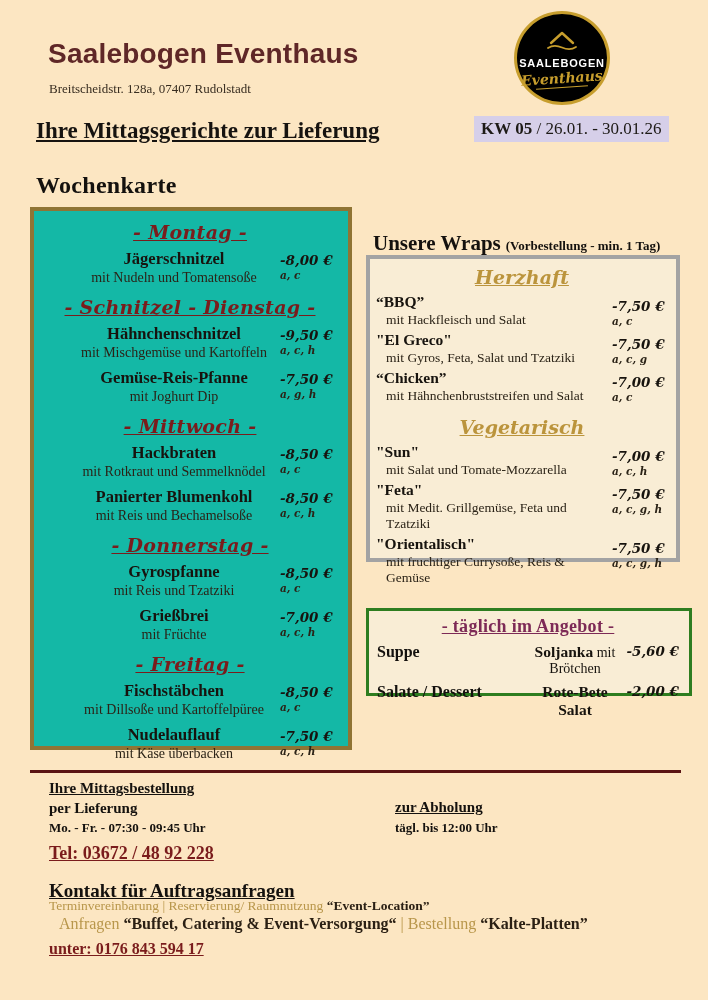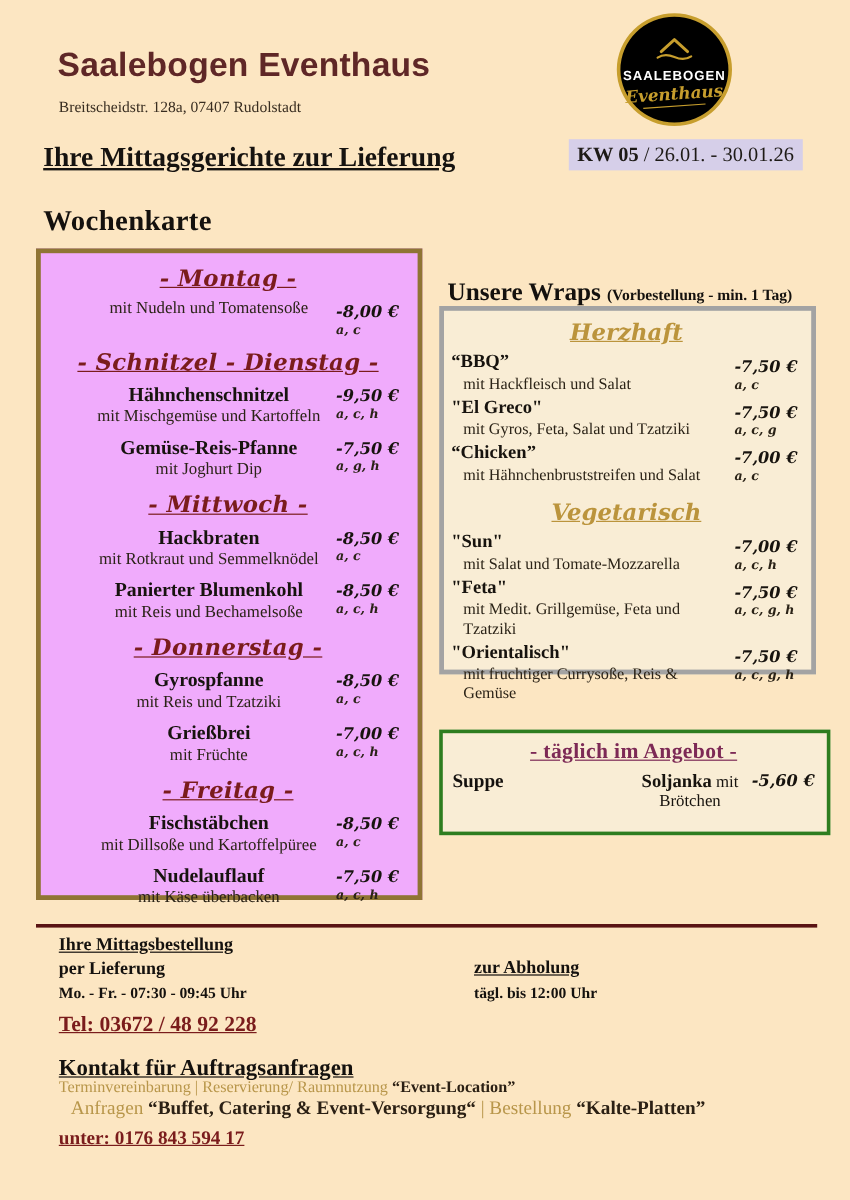--- a/index.html
+++ b/index.html
@@ -40,21 +40,21 @@
     background:#d6cfe9;padding:3px 7px;font-size:17px;color:#1d1a16;
   }
   .week-label b{font-weight:700;}
   
   .wk-heading{
     position:absolute;left:36px;top:172px;
     font-size:24px;font-weight:700;color:#14110e;letter-spacing:0.3px;
   }
   .menu-box{
     position:absolute;left:30px;top:207px;width:322px;height:543px;
-    box-sizing:border-box;border:4px solid #8f7434;background:#f0abfc;
+    box-sizing:border-box;border:4px solid #8f7434;background:#14b8a6;
     padding:8px 6px 0 4px;
   }
   .day-heading{
     text-align:center;
     font-family:"DejaVu Serif", serif;font-style:italic;font-weight:700;
     font-size:19px;color:#7a1c1c;text-decoration:underline;
     margin:10px 0 6px 0;letter-spacing:0.3px;
   }
   .day-heading.first{margin-top:2px;}
   .dish-row{display:flex;margin-bottom:7px;}
@@ -147,20 +147,21 @@
 <div class="subtitle">Ihre Mittagsgerichte zur Lieferung</div>
 <div class="week-label"><b>KW 05</b><span> / 26.01. - 30.01.26</span></div>
 
 <div class="wk-heading">Wochenkarte</div>
 
 <div class="menu-box">
 
   <div class="day-heading first">- Montag -</div>
   <div class="dish-row">
     <div class="dish-main">
+      <div class="dish-name">Jägerschnitzel</div>
       <div class="dish-desc">mit Nudeln und Tomatensoße</div>
     </div>
     <div class="price-col">
       <div class="price">-8,00 €</div>
       <div class="allergens">a, c</div>
     </div>
   </div>
 
   <div class="day-heading">- Schnitzel - Dienstag -</div>
   <div class="dish-row">
@@ -323,20 +324,25 @@
   </div>
 </div>
 
 <div class="daily-box">
   <div class="daily-heading">- täglich im Angebot -</div>
   <div class="daily-row">
     <div class="daily-cat">Suppe</div>
     <div class="daily-item"><b>Soljanka</b><span> mit Brötchen</span></div>
     <div class="daily-price">-5,60 €</div>
   </div>
+  <div class="daily-row">
+    <div class="daily-cat">Salate / Dessert</div>
+    <div class="daily-item"><b>Rote-Bete Salat</b><span></span></div>
+    <div class="daily-price">-2,00 €</div>
+  </div>
 </div>
 
 <div class="footer-rule"></div>
 
 <div class="order-block">
   <div class="order-heading">Ihre Mittagsbestellung</div>
   <div class="order-line">per Lieferung</div>
   <div class="order-hours">Mo. - Fr. - 07:30 - 09:45 Uhr</div>
 </div>
 

